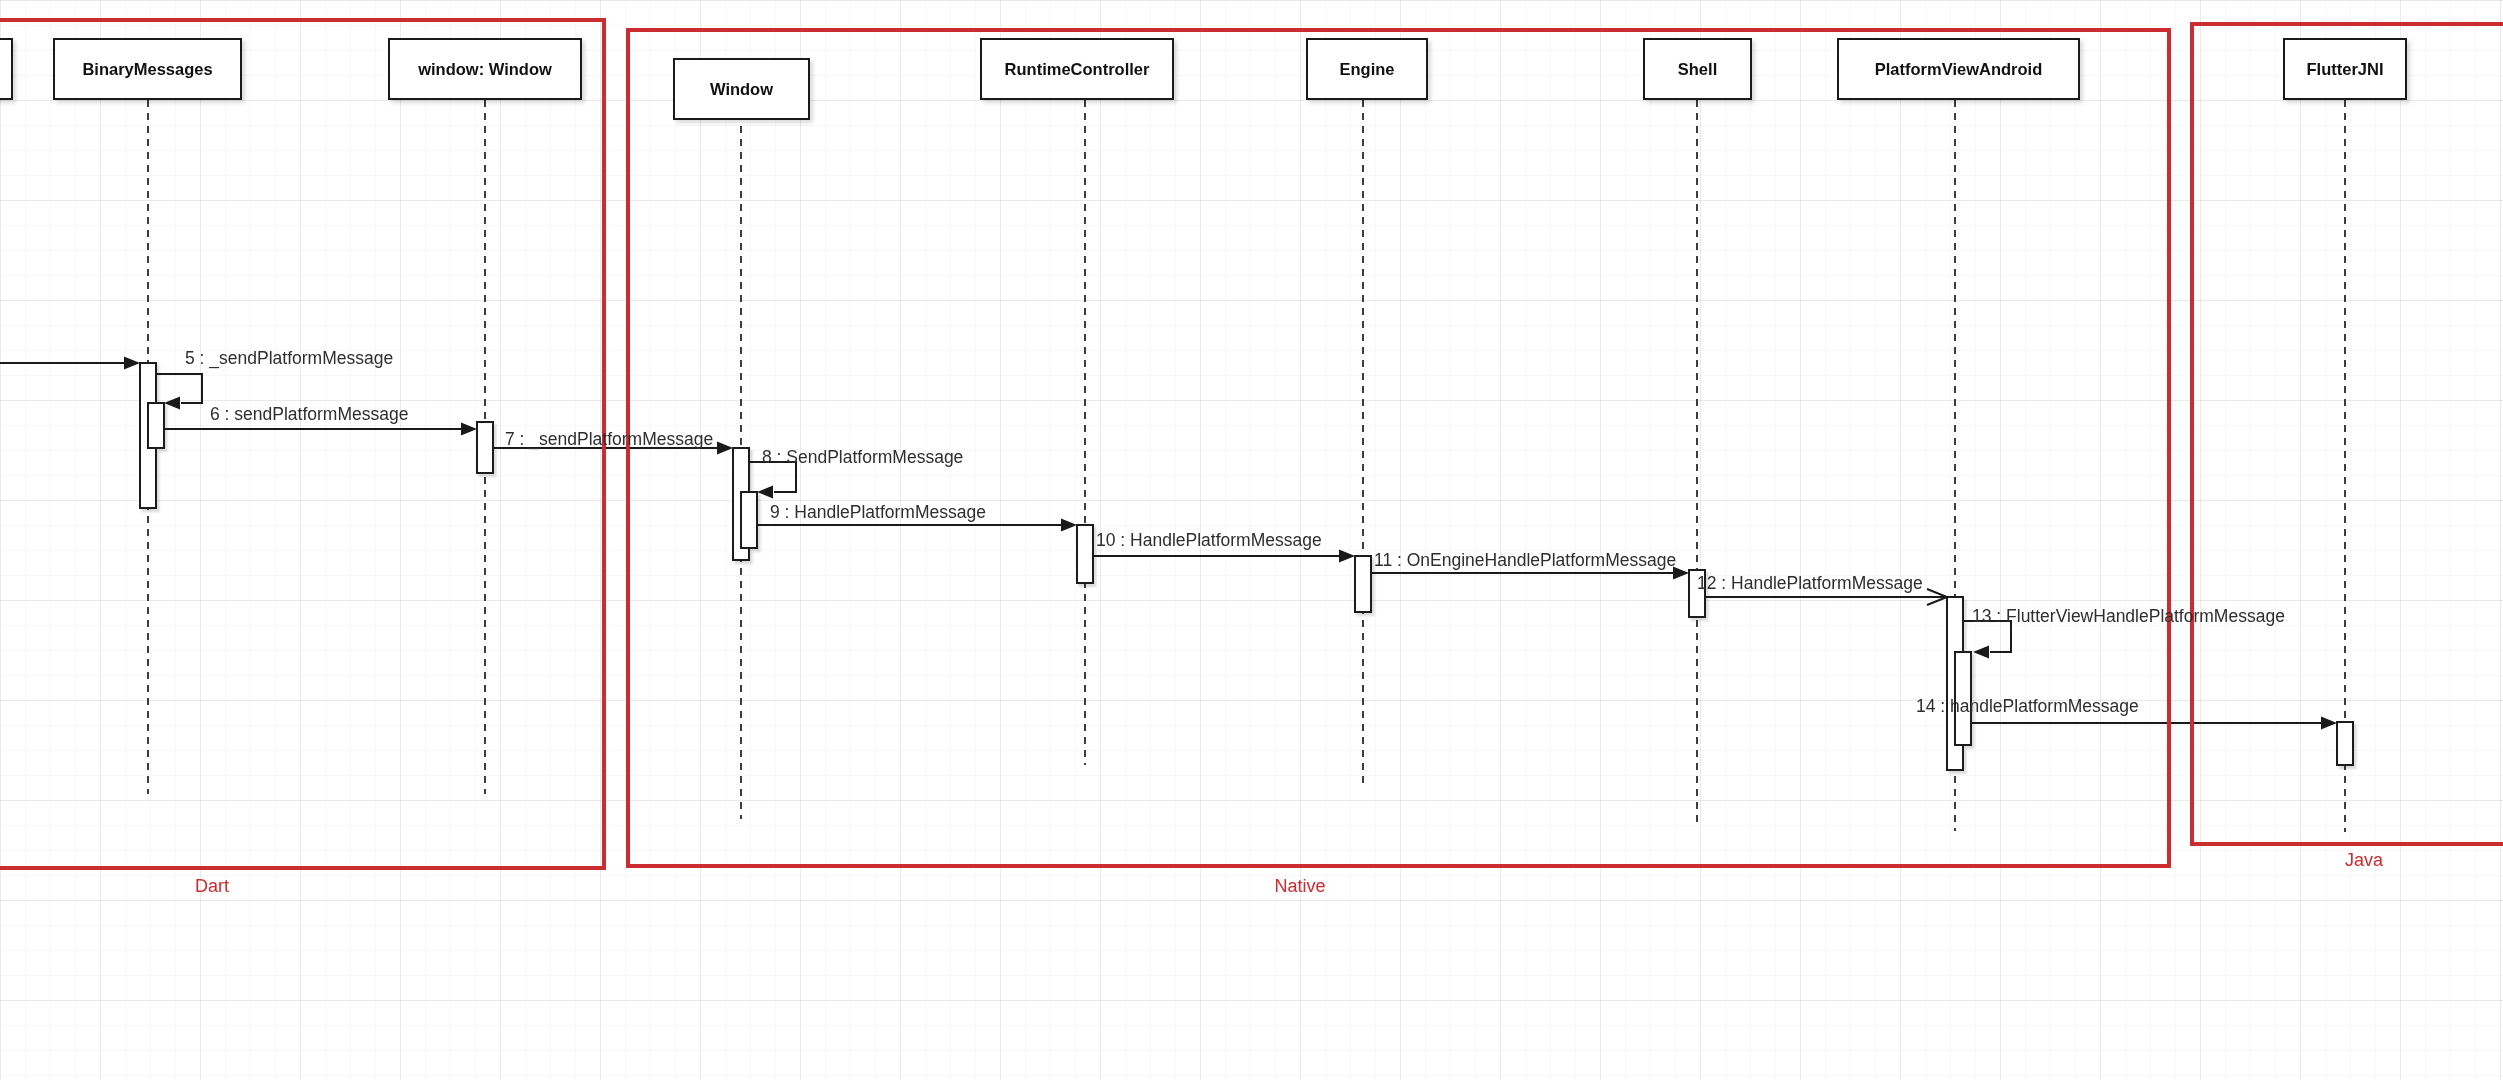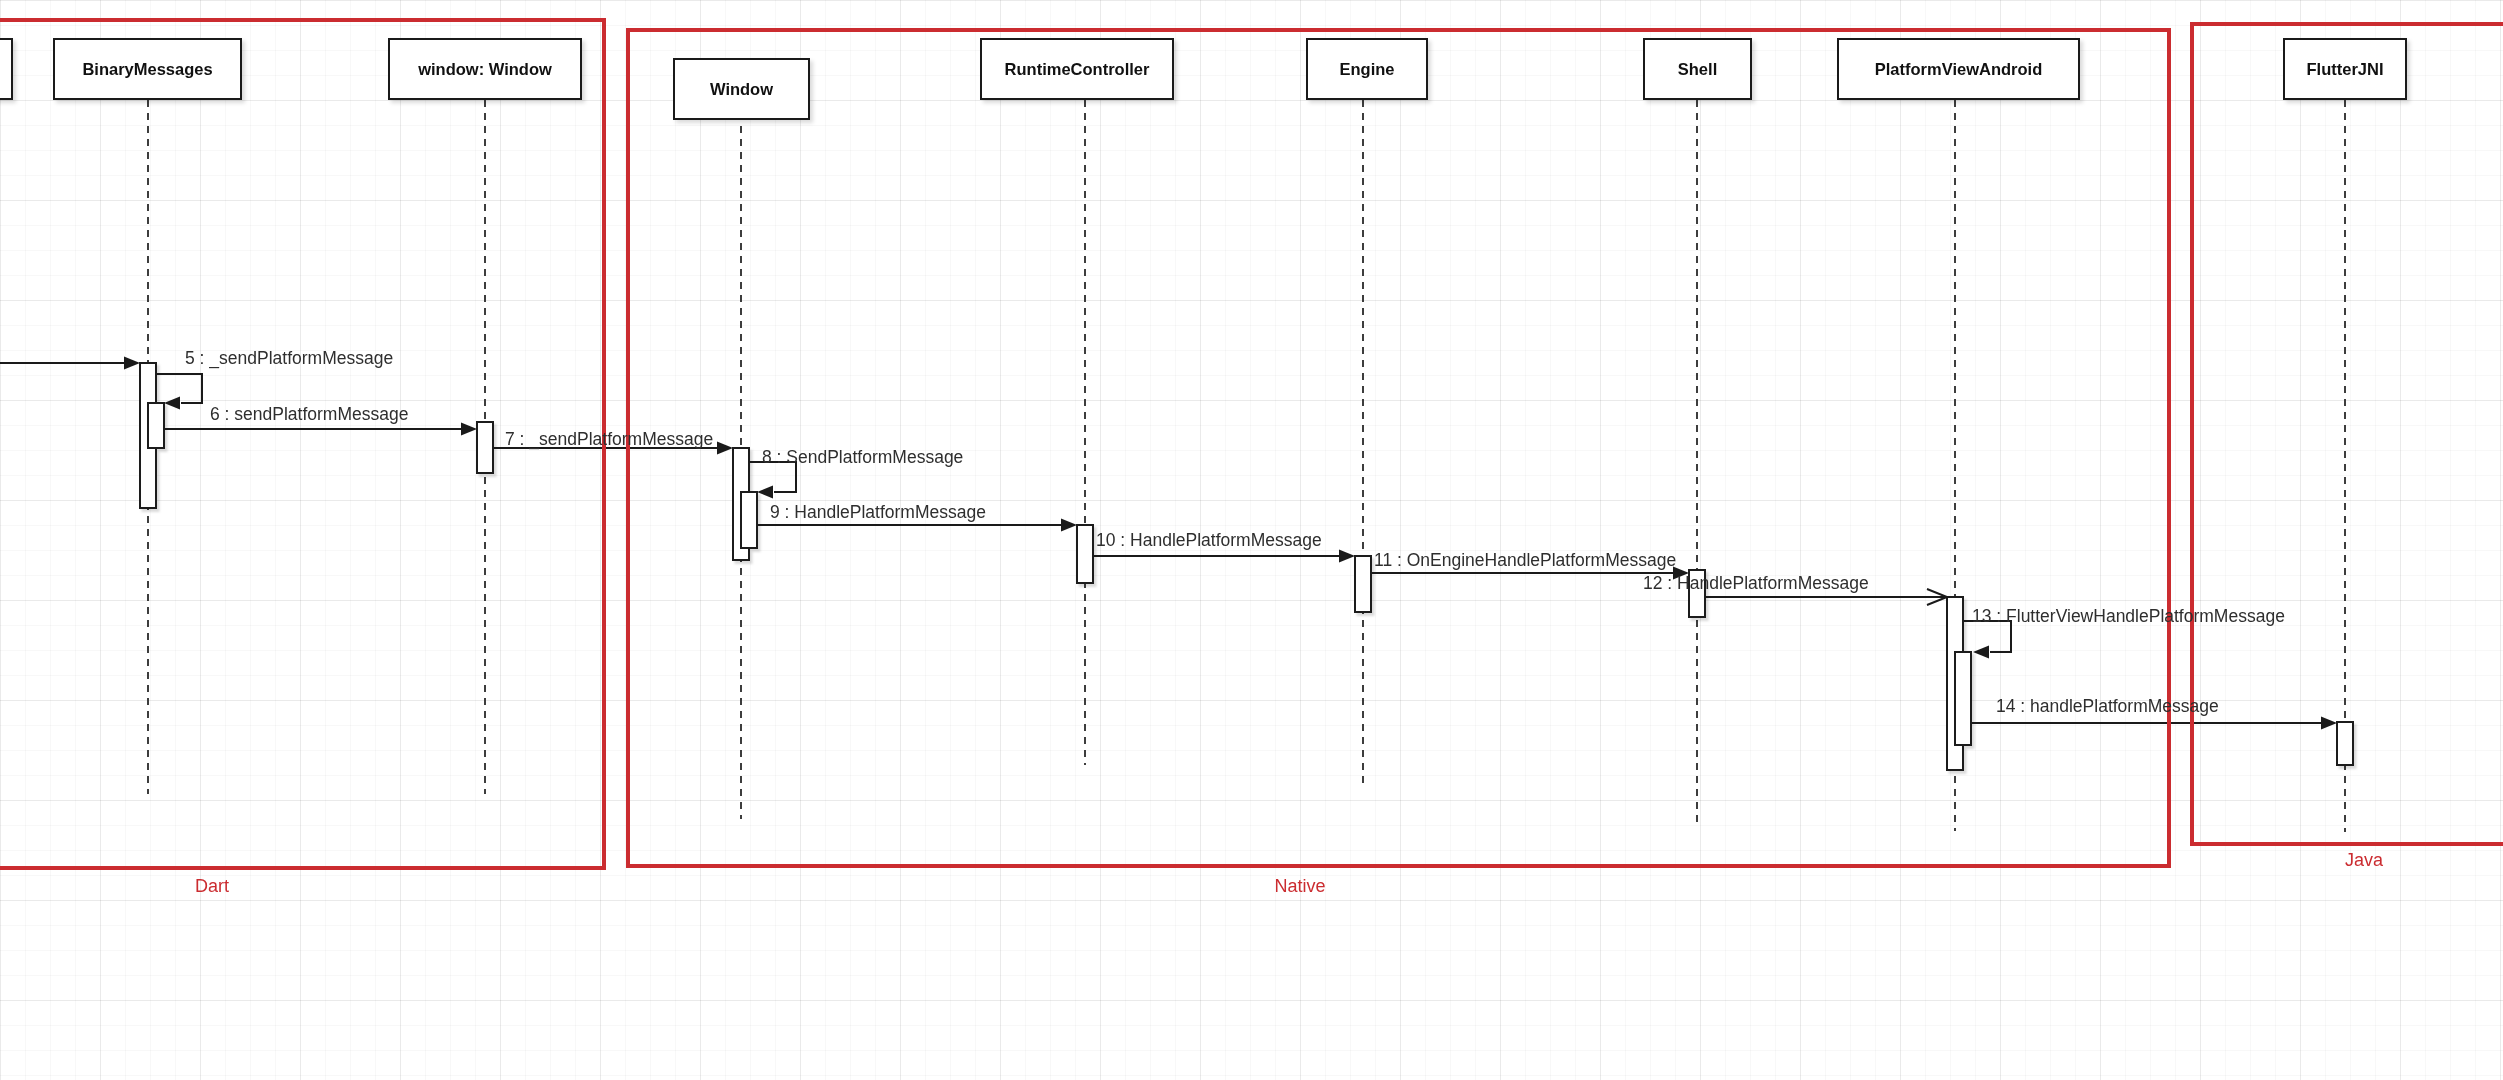--- a/index.html
+++ b/index.html
@@ -152,21 +152,21 @@
   <div class="lifeline-box" style="left:1837px;top:38px;width:243px;">PlatformViewAndroid</div>
   <div class="lifeline-box" style="left:2283px;top:38px;width:124px;">FlutterJNI</div>
 
   <div class="msg-label" style="left:185px;top:348px;">5 : _sendPlatformMessage</div>
   <div class="msg-label" style="left:210px;top:404px;">6 : sendPlatformMessage</div>
   <div class="msg-label" style="left:505px;top:429px;">7 : _sendPlatformMessage</div>
   <div class="msg-label" style="left:762px;top:447px;text-align:center;">8 : SendPlatformMessage</div>
   <div class="msg-label" style="left:770px;top:502px;">9 : HandlePlatformMessage</div>
   <div class="msg-label" style="left:1096px;top:530px;">10 : HandlePlatformMessage</div>
   <div class="msg-label" style="left:1374px;top:550px;">11 : OnEngineHandlePlatformMessage</div>
-  <div class="msg-label" style="left:1643px;top:573px;text-align:center;">12 : HandlePlatformMessage</div>
+  <div class="msg-label" style="left:1697px;top:573px;text-align:center;">12 : HandlePlatformMessage</div>
   <div class="msg-label" style="left:1972px;top:606px;">13 : FlutterViewHandlePlatformMessage</div>
-  <div class="msg-label" style="left:1996px;top:696px;">14 : handlePlatformMessage</div>
+  <div class="msg-label" style="left:1916px;top:696px;">14 : handlePlatformMessage</div>
 
   <div class="group-label" style="left:112px;top:876px;">Dart</div>
   <div class="group-label" style="left:1200px;top:876px;">Native</div>
   <div class="group-label" style="left:2264px;top:850px;">Java</div>
 
 </div>
 
 </body></html>

